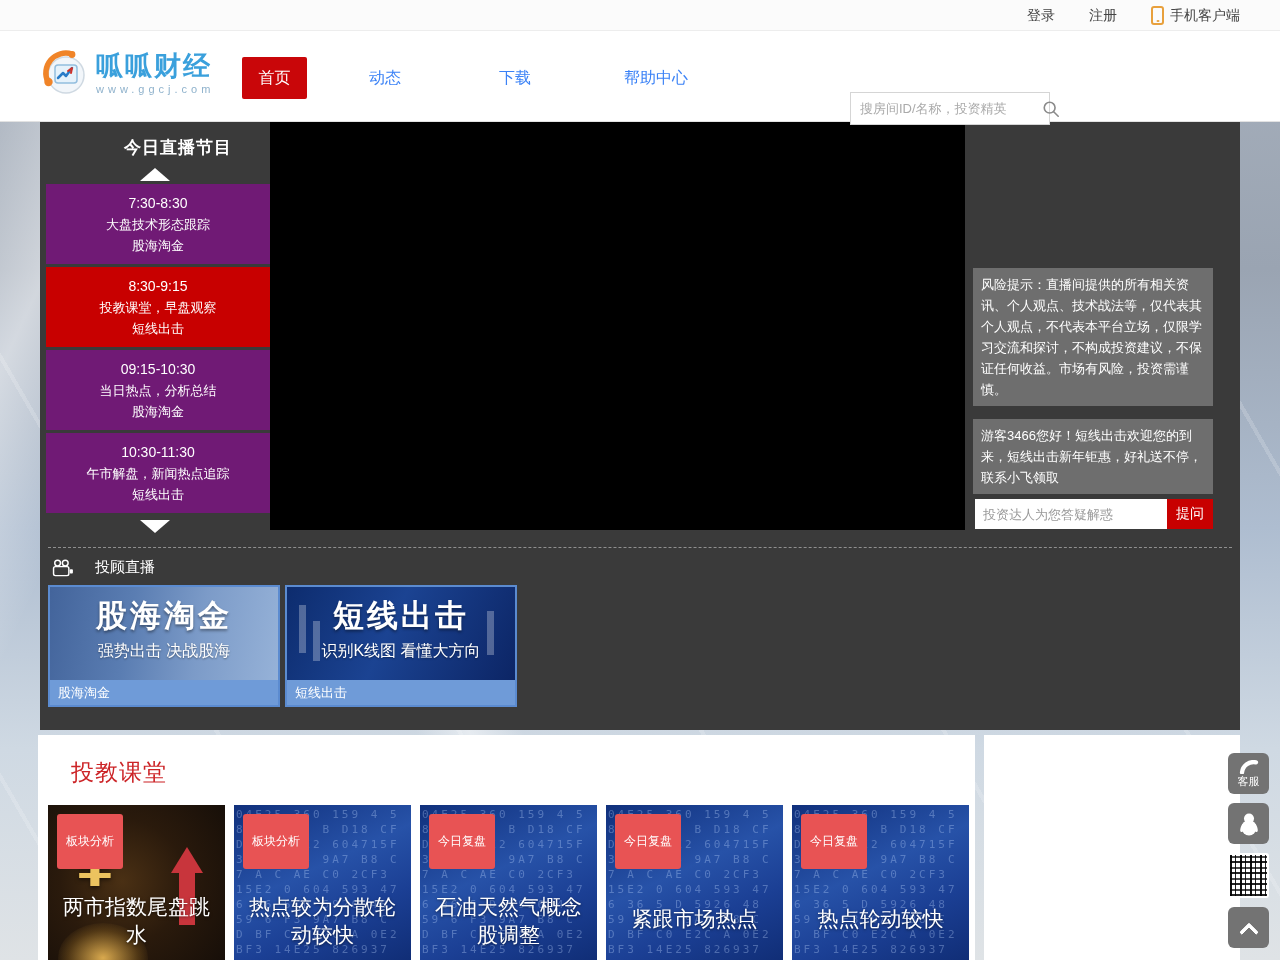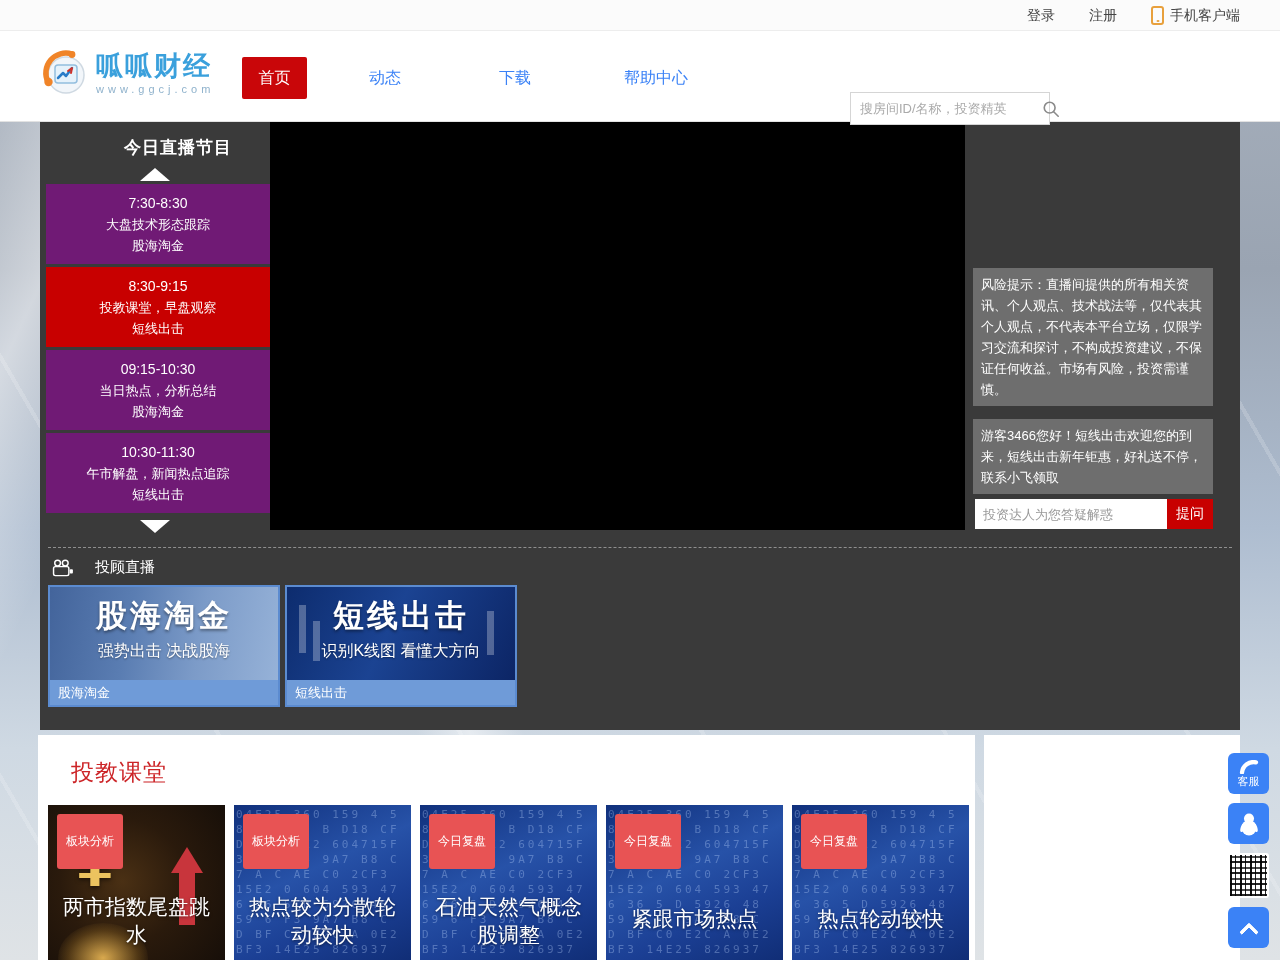--- a/index.html
+++ b/index.html
@@ -88,21 +88,21 @@
   .bg-hex  { background:linear-gradient(155deg,#10307c 0%,#2752a8 40%,#1b3f94 65%,#0e2a70 100%); }
   .hex-tex { position:absolute; inset:0; font-family:"DejaVu Sans Mono",monospace; font-size:11px; line-height:15px;
       color:rgba(190,215,255,.33); word-break:break-all; letter-spacing:3px; padding:2px; z-index:1; }
   .yen { position:absolute; left:28px; top:18px; font-size:68px; font-weight:bold; color:#ecc35f; text-shadow:0 2px 4px rgba(0,0,0,.5); z-index:2; }
   .red-arrow { position:absolute; right:22px; top:42px; width:0; height:0; border-left:16px solid transparent; border-right:16px solid transparent; border-bottom:26px solid #c8353c; z-index:2; }
   .red-arrow::after { content:""; position:absolute; left:-8px; top:26px; width:16px; height:52px; background:#c8353c; }
   .coin-glow { position:absolute; left:10px; bottom:-18px; width:90px; height:70px; background:radial-gradient(ellipse at center,#d9a94e 0%,rgba(120,85,30,.5) 55%,transparent 75%); border-radius:50%; z-index:1; }
 
   
   .floaters { position:absolute; left:1228px; top:753px; width:42px; display:flex; flex-direction:column; gap:9px; z-index:9; }
-  .fbtn { width:41px; height:41px; background:#3b82f6; border-radius:6px; display:flex; flex-direction:column; align-items:center; justify-content:center; cursor:pointer; color:#fff; }
+  .fbtn { width:41px; height:41px; background:#737373; border-radius:6px; display:flex; flex-direction:column; align-items:center; justify-content:center; cursor:pointer; color:#fff; }
   .fbtn .flabel { font-size:11px; line-height:12px; margin-top:1px; }
   .qr { width:41px; height:45px; background:#fff; border-radius:3px; padding:2px; cursor:pointer; }
   .qr-inner { width:100%; height:100%;
       background:
        repeating-linear-gradient(0deg,rgba(0,0,0,.85) 0 2px,transparent 2px 5px, rgba(0,0,0,.7) 5px 7px, transparent 7px 11px),
        repeating-linear-gradient(90deg,#111 0 2px,#fff 2px 5px,#222 5px 6px,#fff 6px 10px); }
   .chev-up { width:14px; height:14px; border-left:4px solid #fff; border-top:4px solid #fff; transform:rotate(45deg) translate(3px,3px); border-radius:2px; }
 </style>
 </head>
 <body>

